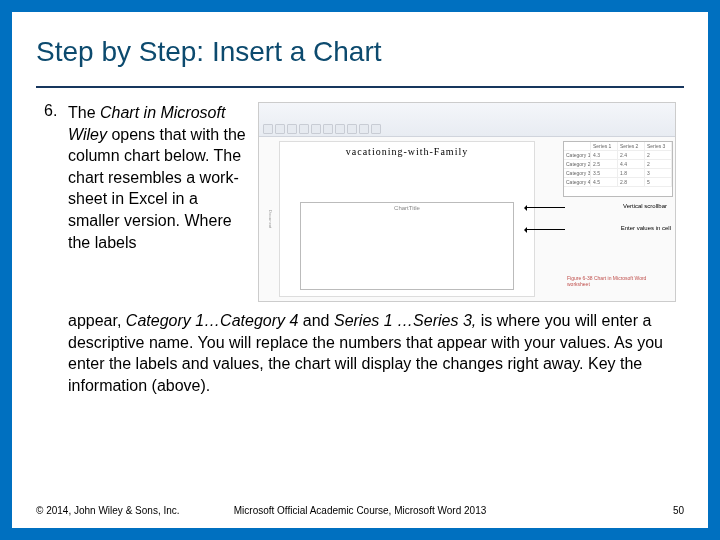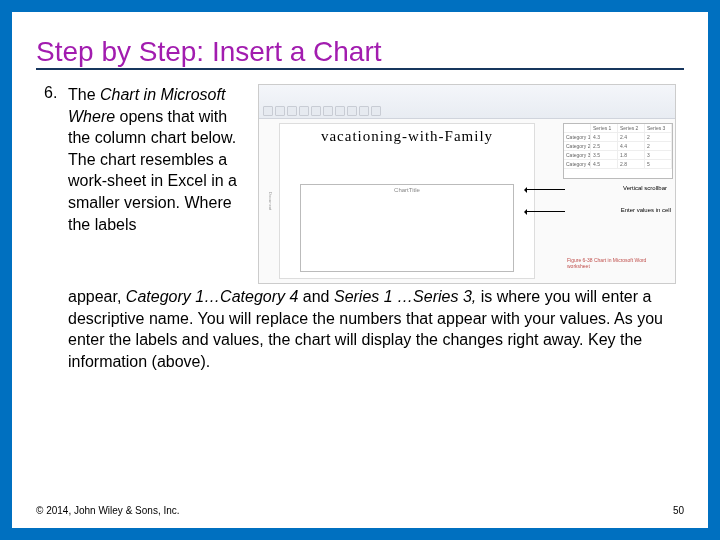--- a/index.html
+++ b/index.html
@@ -1,30 +1,30 @@
 <!DOCTYPE html>
 <html><head>
 <meta charset="utf-8">
 <style>
   * { margin: 0; padding: 0; box-sizing: border-box; }
   body { width: 720px; height: 540px; background: #0070c0; font-family: Arial, sans-serif; }
   .slide { position: absolute; top: 12px; left: 12px; width: 696px; height: 516px; background: #fff; }
-  .title { color: #a21caf; font-size: 28px; font-weight: normal; padding: 24px 24px 0 24px; }
+  .title { color: #0c4a6e; font-size: 28px; font-weight: normal; padding: 24px 24px 18px 24px; }
   .title-rule { margin: 0 24px; border: none; border-top: 2px solid #17365d; }
   .content { padding: 14px 32px 0 56px; position: relative; }
   .step-num { position: absolute; left: 32px; top: 14px; font-size: 16px; color: #000; }
   .body-row { display: flex; gap: 12px; }
   .left-text { flex: 0 0 178px; font-size: 16px; line-height: 1.35; color: #000; }
-  .full-text { font-size: 16px; line-height: 1.35; color: #000; margin-top: 2px; }
+  .full-text { font-size: 16px; line-height: 1.35; color: #000; margin-top: 8px; }
   .italic { font-style: italic; }
   .screenshot { flex: 1; height: 200px; border: 1px solid #ccc; background: #fafafa; position: relative; font-size: 6px; color: #666; overflow: hidden; }
   .ss-ribbon { height: 34px; background: linear-gradient(#f4f6fa, #e8ecf2); border-bottom: 1px solid #d0d4dc; display: flex; align-items: flex-end; padding: 2px 4px; gap: 2px; }
   .ss-btn { width: 10px; height: 10px; background: #e6eaf0; border: 1px solid #c8ccd4; border-radius: 1px; }
   .ss-doc { position: absolute; top: 38px; left: 20px; right: 140px; bottom: 4px; background: #fff; border: 1px solid #ddd; }
-  .ss-doctitle { text-align: center; font-family: 'Comic Sans MS', cursive; font-size: 15px; color: #000; padding-top: 4px; letter-spacing: 1px; }
+  .ss-doctitle { text-align: center; font-family: 'Comic Sans MS', cursive; font-size: 10px; color: #000; padding-top: 4px; letter-spacing: 1px; }
   .ss-chart { position: absolute; top: 60px; left: 20px; right: 20px; bottom: 6px; border: 1px solid #bbb; background: #fff; }
   .ss-chart-title { text-align: center; font-size: 6px; color: #888; padding: 2px; }
   .ss-bars { position: absolute; left: 18px; right: 8px; bottom: 12px; top: 14px; display: flex; align-items: flex-end; justify-content: space-around; }
   .ss-bar-group { display: flex; gap: 1px; align-items: flex-end; }
   .ss-bar { width: 8px; }
   .b1 { background: #4f81bd; } .b2 { background: #c0504d; } .b3 { background: #9bbb59; }
   .ss-side { position: absolute; right: 2px; top: 38px; width: 130px; bottom: 4px; }
   .ss-tbl { position: absolute; right: 0; top: 0; width: 110px; height: 56px; background: #fff; border: 1px solid #bbb; font-size: 5px; }
   .ss-tbl-row { display: flex; border-bottom: 1px solid #eee; }
   .ss-tbl-cell { flex: 1; padding: 1px 2px; border-right: 1px solid #eee; overflow: hidden; white-space: nowrap; }
@@ -46,21 +46,21 @@
 
 <div class="slide">
   <h1 class="title">Step by Step: Insert a Chart</h1>
   <hr class="title-rule">
 
   <div class="content">
     <div class="step-num">6.</div>
 
     <div class="body-row">
       <div class="left-text">
-        <span>The </span><span class="italic">Chart in Microsoft Where</span><span> opens that with the column chart below. The chart resembles a work-sheet in Excel in a smaller version. Where the labels</span>
+        <span>The </span><span class="italic">Chart in Microsoft Wiley</span><span> opens that with the column chart below. The chart resembles a work-sheet in Excel in a smaller version. Where the labels</span>
       </div>
 
       <div class="screenshot">
         <div class="ss-ribbon">
           <div class="ss-btn"></div>
           <div class="ss-btn"></div>
           <div class="ss-btn"></div>
           <div class="ss-btn"></div>
           <div class="ss-btn"></div>
           <div class="ss-btn"></div>
@@ -141,15 +141,16 @@
       </div>
     </div>
 
     <div class="full-text">
       <span>appear, </span><span class="italic">Category 1…Category 4</span><span> and </span><span class="italic">Series 1 …Series 3,</span><span> is where you will enter a descriptive name. You will replace the numbers that appear with your values. As you enter the labels and values, the chart will display the changes right away. Key the information (above).</span>
     </div>
   </div>
 
   <div class="footer">
     <span>© 2014, John Wiley &amp; Sons, Inc.</span>
+    <span class="footer-center">Microsoft Official Academic Course, Microsoft Word 2013</span>
     <span>50</span>
   </div>
 </div>
 
 </body></html>

